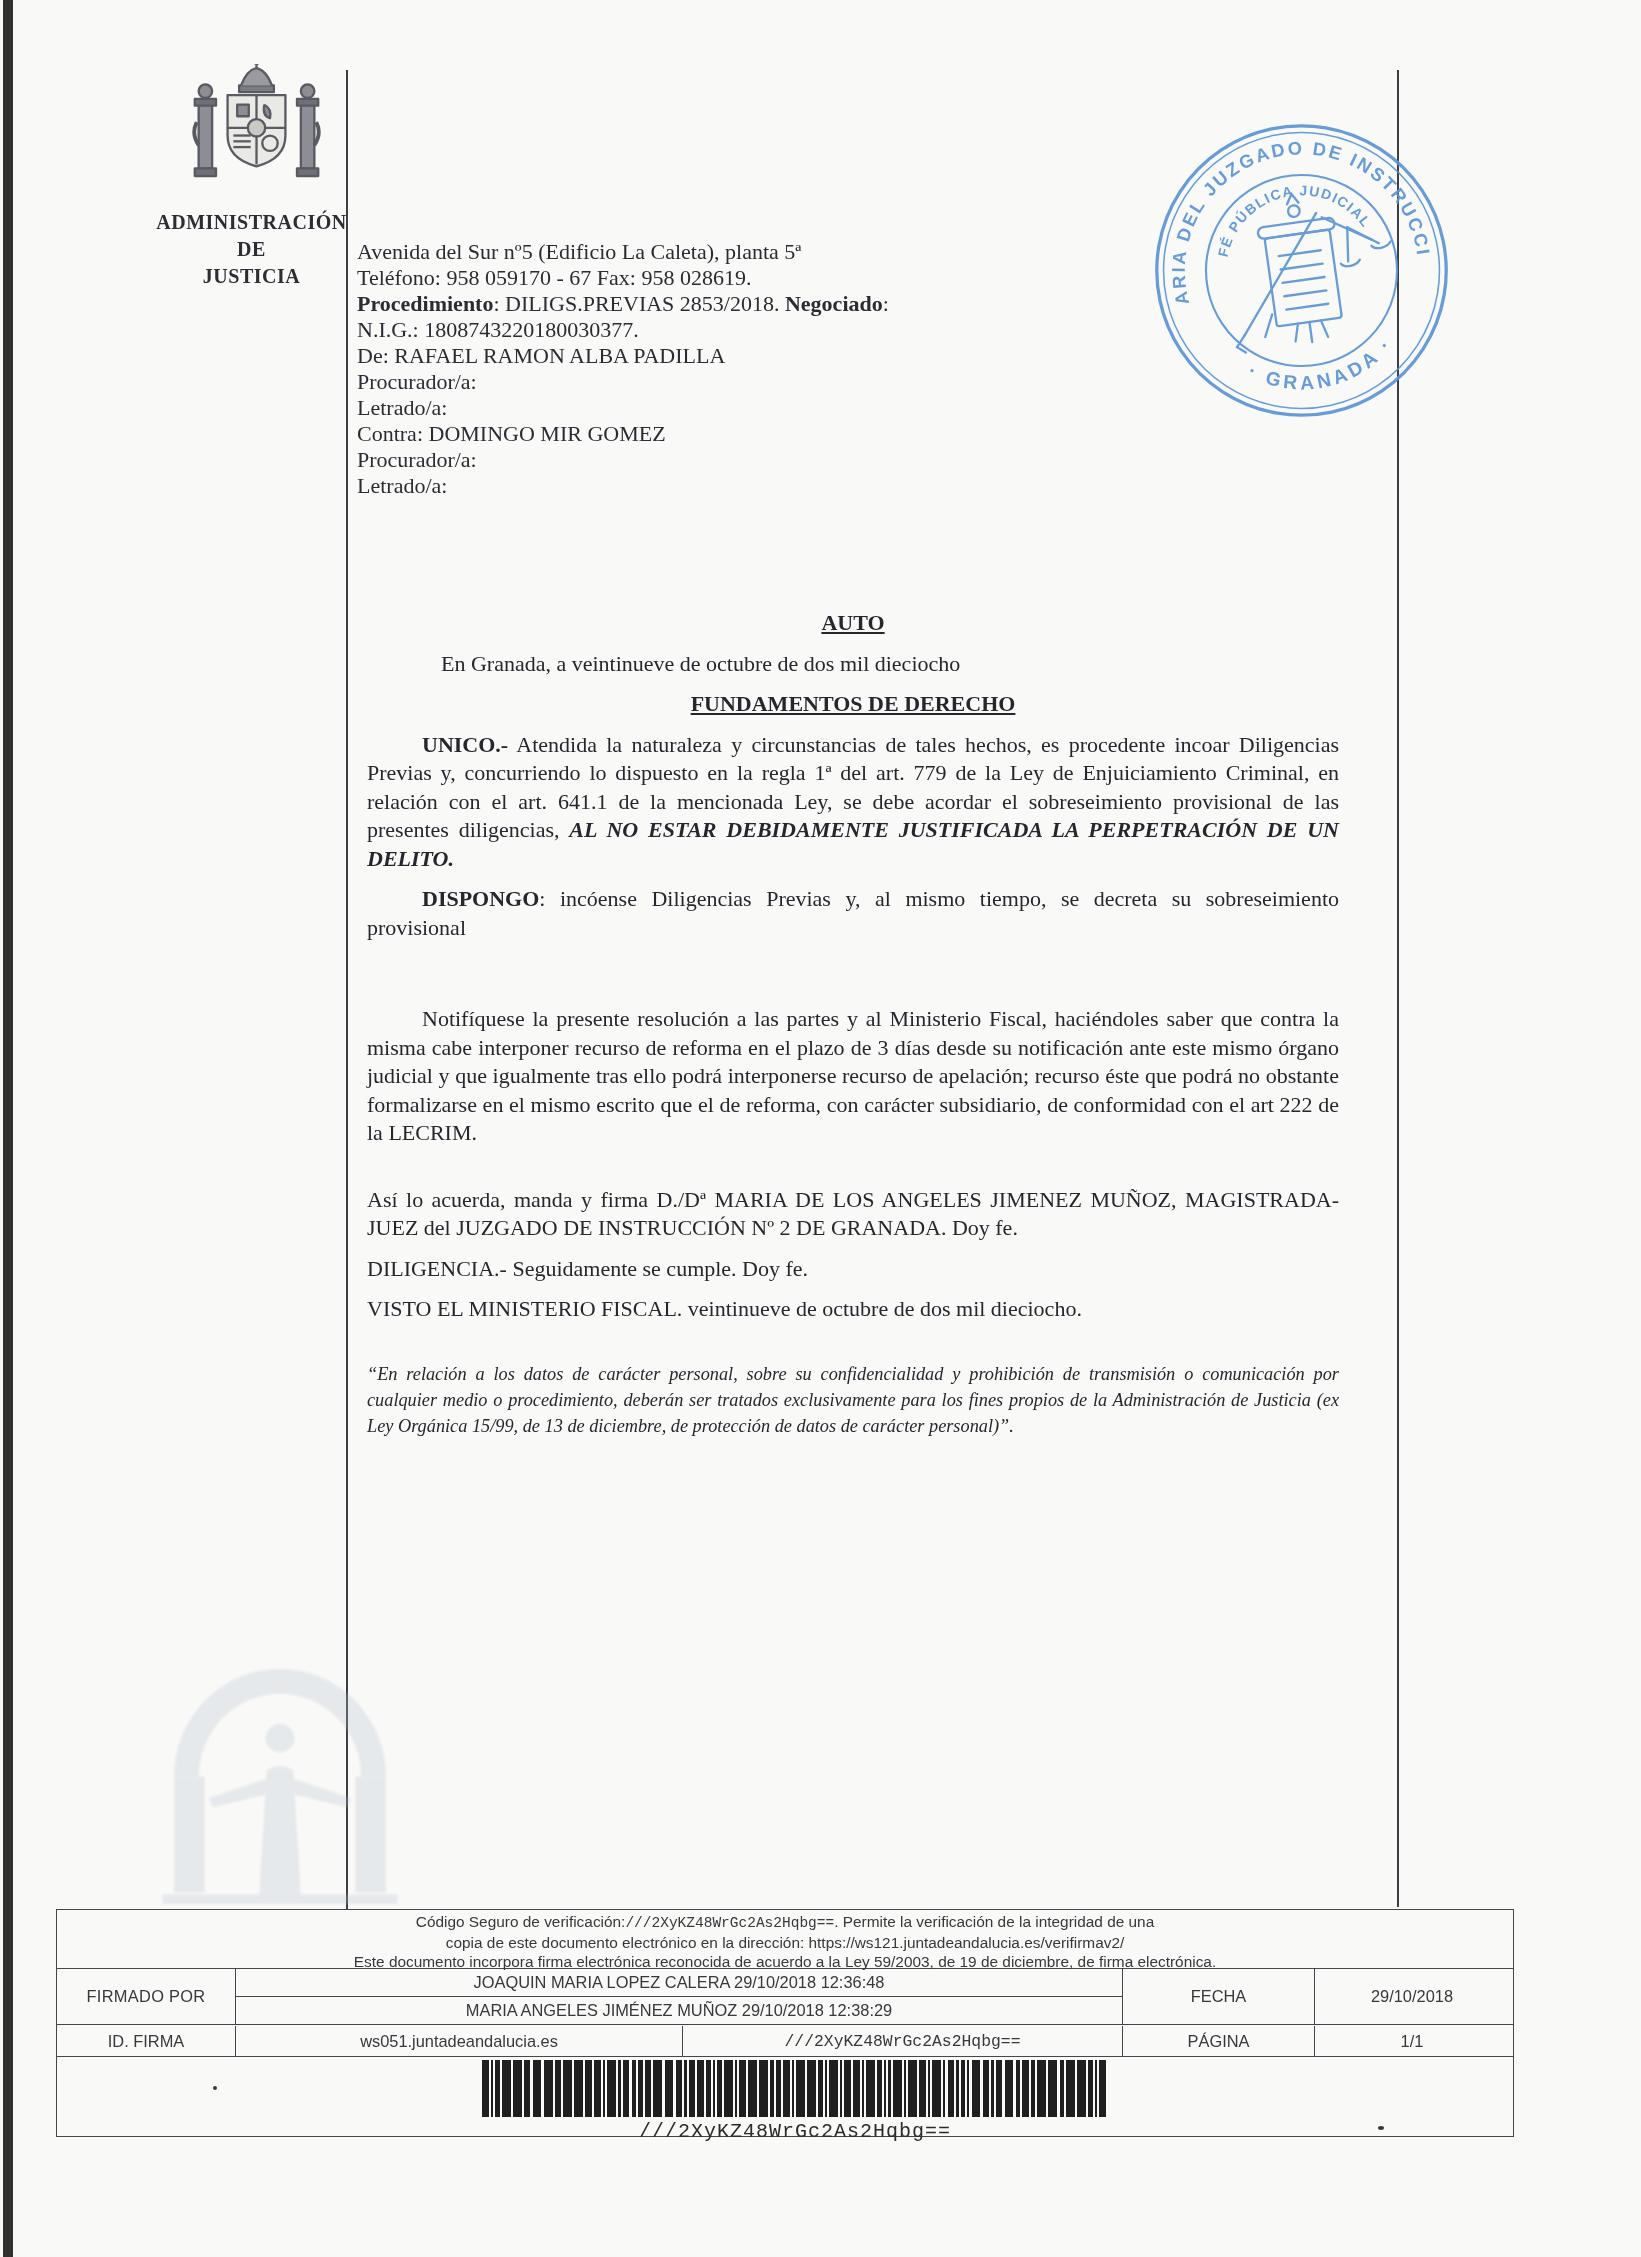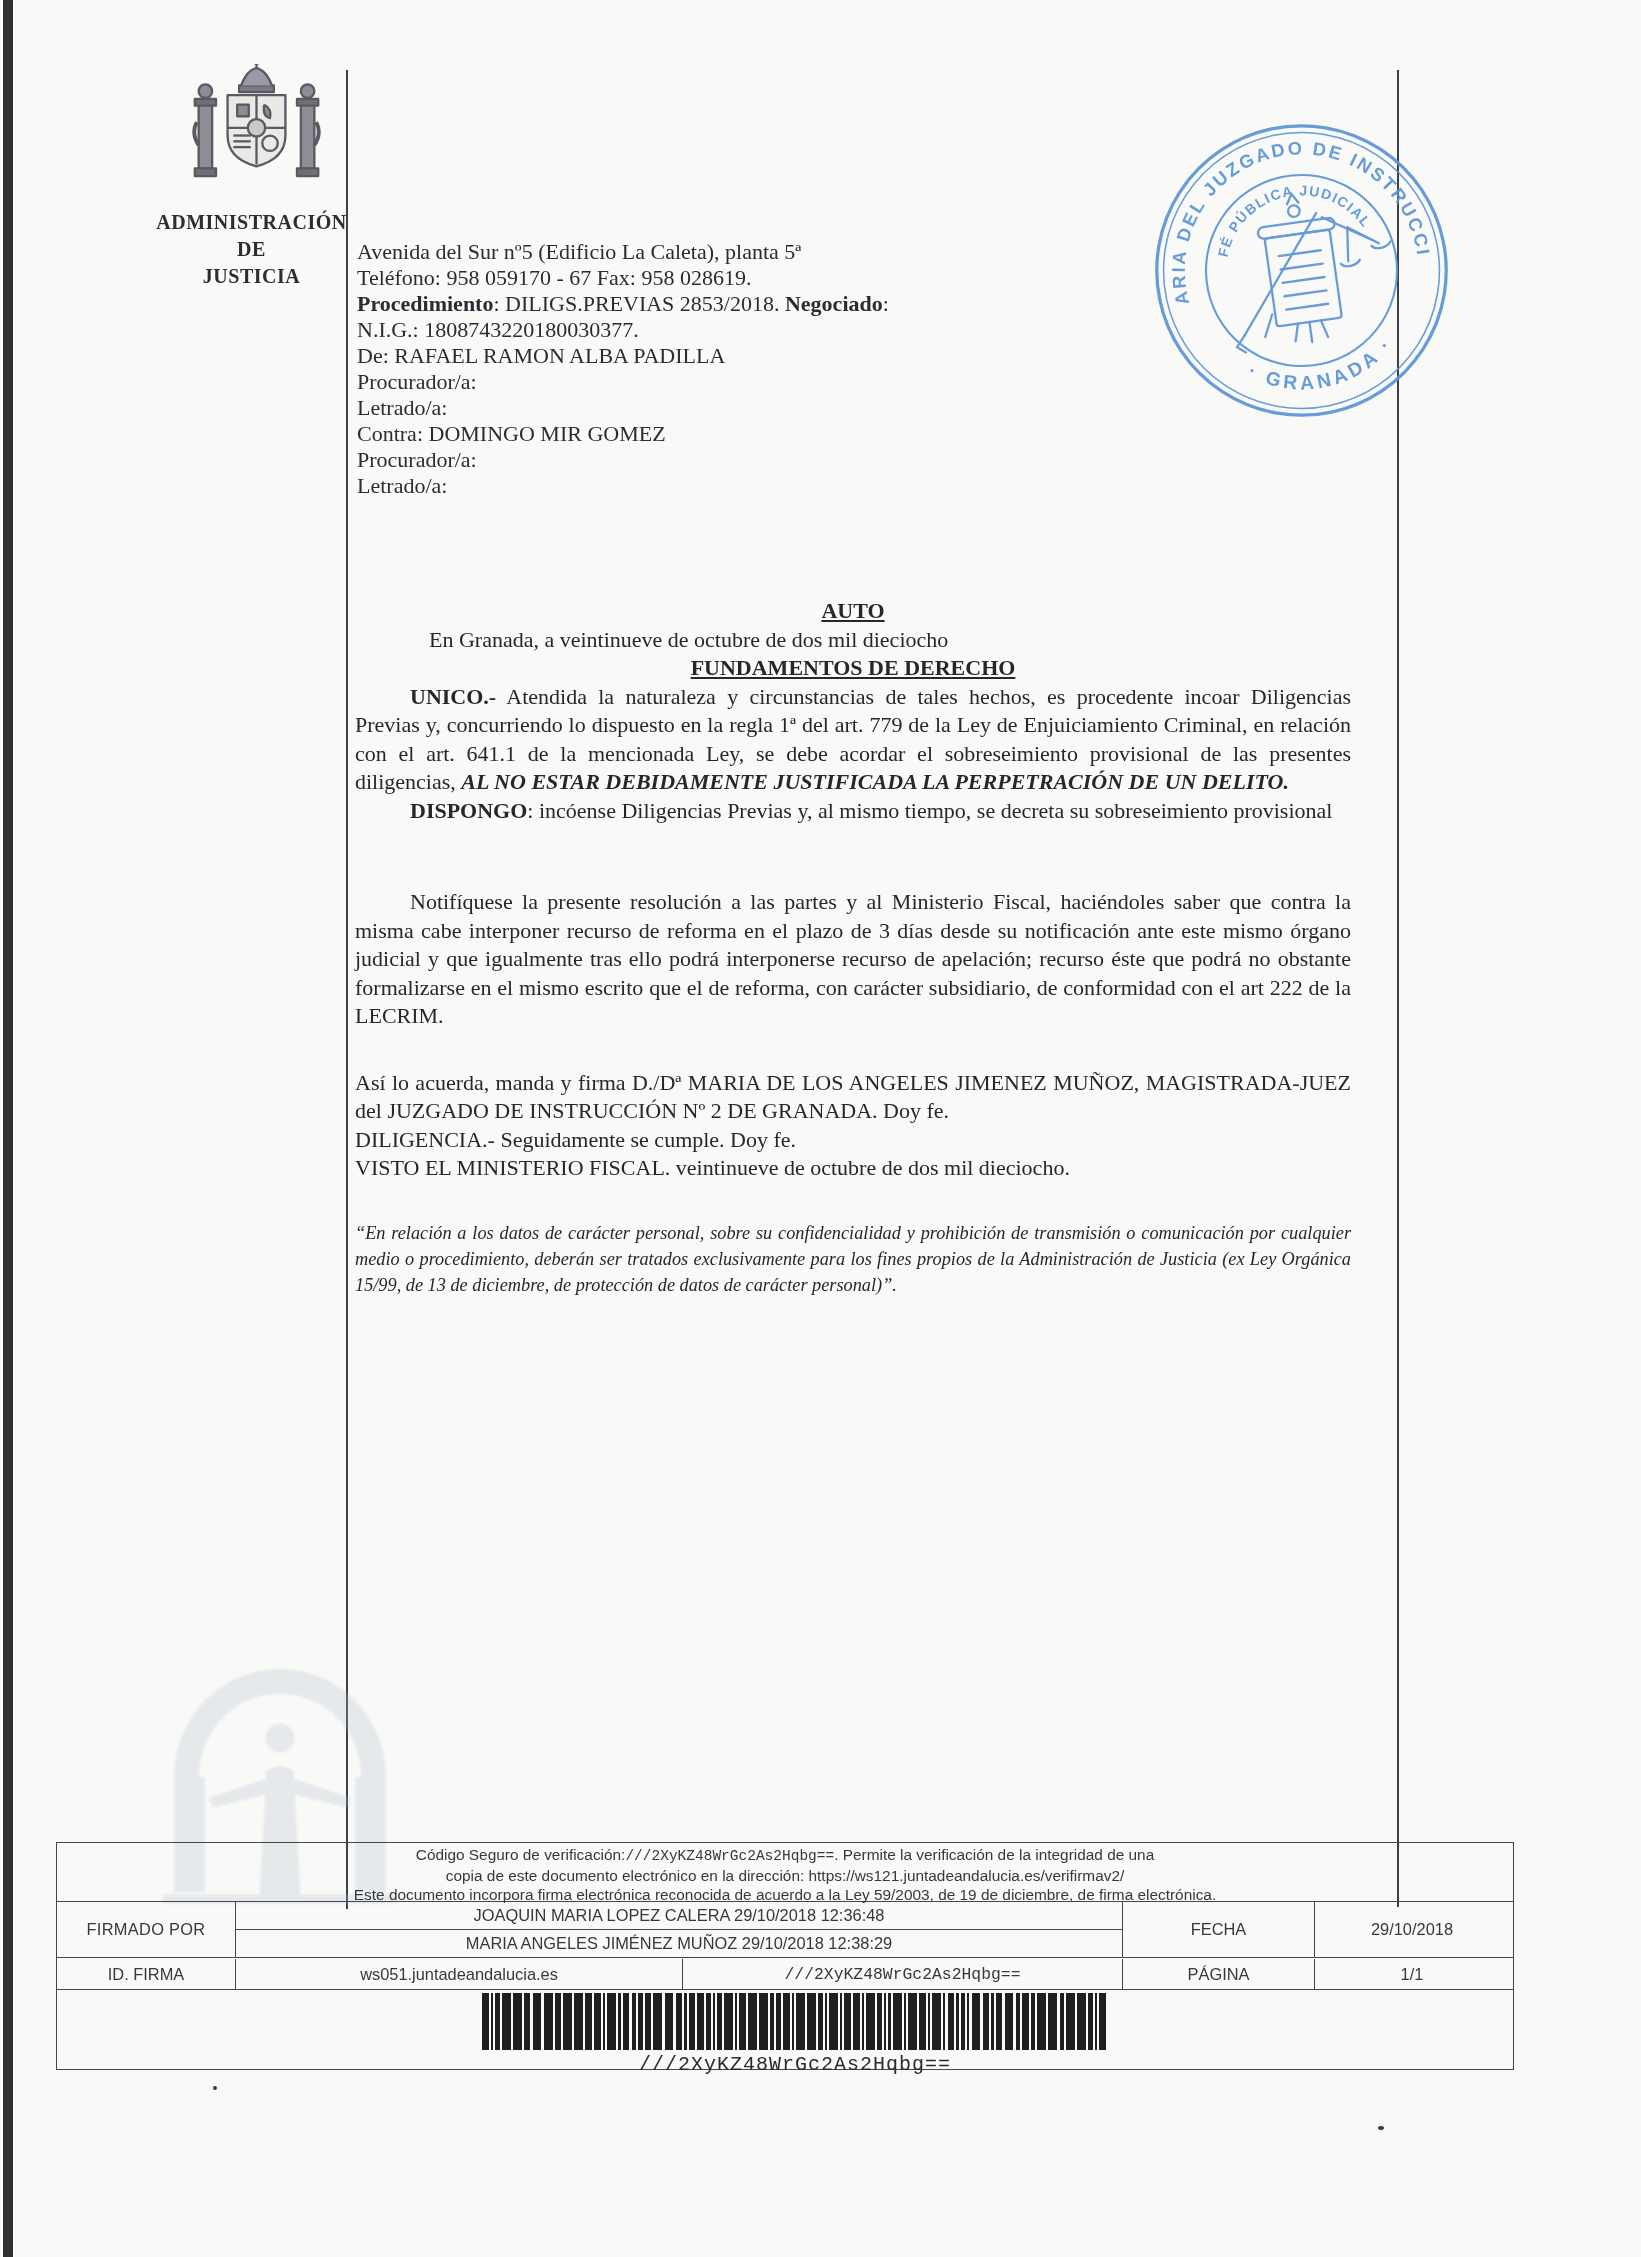--- a/index.html
+++ b/index.html
@@ -20,35 +20,35 @@
   .court-title{font-size:31px;font-weight:bold;letter-spacing:0.5px;margin:0 0 6.8px 0;color:#272731;}
   .hline{font-size:22px;line-height:26px;color:#2b2b33;}
 
   
   .stamp{position:absolute;left:1151px;top:120px;width:301px;height:301px;transform:rotate(-12deg);opacity:.92;z-index:5;}
   .stamp text{font-family:"Liberation Sans",sans-serif;}
 
   
   .docbody{position:absolute;left:355px;top:597px;width:996px;font-size:22px;line-height:28.5px;
            text-align:justify;color:#26262e;}
-  .docbody p{margin:0;}
+  .docbody p{margin:12px;}
   .bh{text-align:center;font-weight:bold;text-decoration:underline;margin:0;}
   .ind{text-indent:55px;}
   .ind2{text-indent:74px;text-align:left;}
   .gap65{margin-top:63px !important;}
   .gap39{margin-top:38px !important;}
   .flush{text-indent:0;}
   .emph{font-weight:bold;font-style:italic;}
   .disclaimer{margin-top:37px !important;font-style:italic;font-size:18.3px;line-height:26px;font-family:Liberation Serif, serif;}
 
   
   .watermark{position:absolute;left:145px;top:1624px;opacity:.26;filter:blur(1px);}
 
   
-  .fbox{position:absolute;left:56px;top:1842px;width:1456px;height:226px;border:1.9px solid #43464c;
+  .fbox{position:absolute;left:56px;top:1909px;width:1456px;height:226px;border:1.9px solid #43464c;
         font-family:"Liberation Sans",sans-serif;color:#37383c;background:transparent;text-decoration:underline;}
   .vrow{position:absolute;left:0;top:0;width:100%;height:59px;border-bottom:1.9px solid #43464c;
         text-align:center;font-size:15.4px;line-height:19.3px;padding-top:1.9px;box-sizing:border-box;}
   .mono{font-family:"Liberation Mono","DejaVu Sans Mono",monospace;}
   .cell{position:absolute;display:flex;align-items:center;justify-content:center;box-sizing:border-box;
         font-size:16.4px;}
   .frow-area{position:absolute;left:0;top:59px;width:100%;height:55px;border-bottom:1.9px solid #43464c;}
   .c-label{left:0;top:0;height:100%;width:179px;border-right:1.9px solid #43464c;letter-spacing:0.3px;}
   .c-names{left:179px;top:0;height:100%;width:887px;border-right:1.9px solid #43464c;flex-direction:column;padding:0;}
   .subname{width:100%;height:50%;display:flex;align-items:center;justify-content:center;box-sizing:border-box;}

